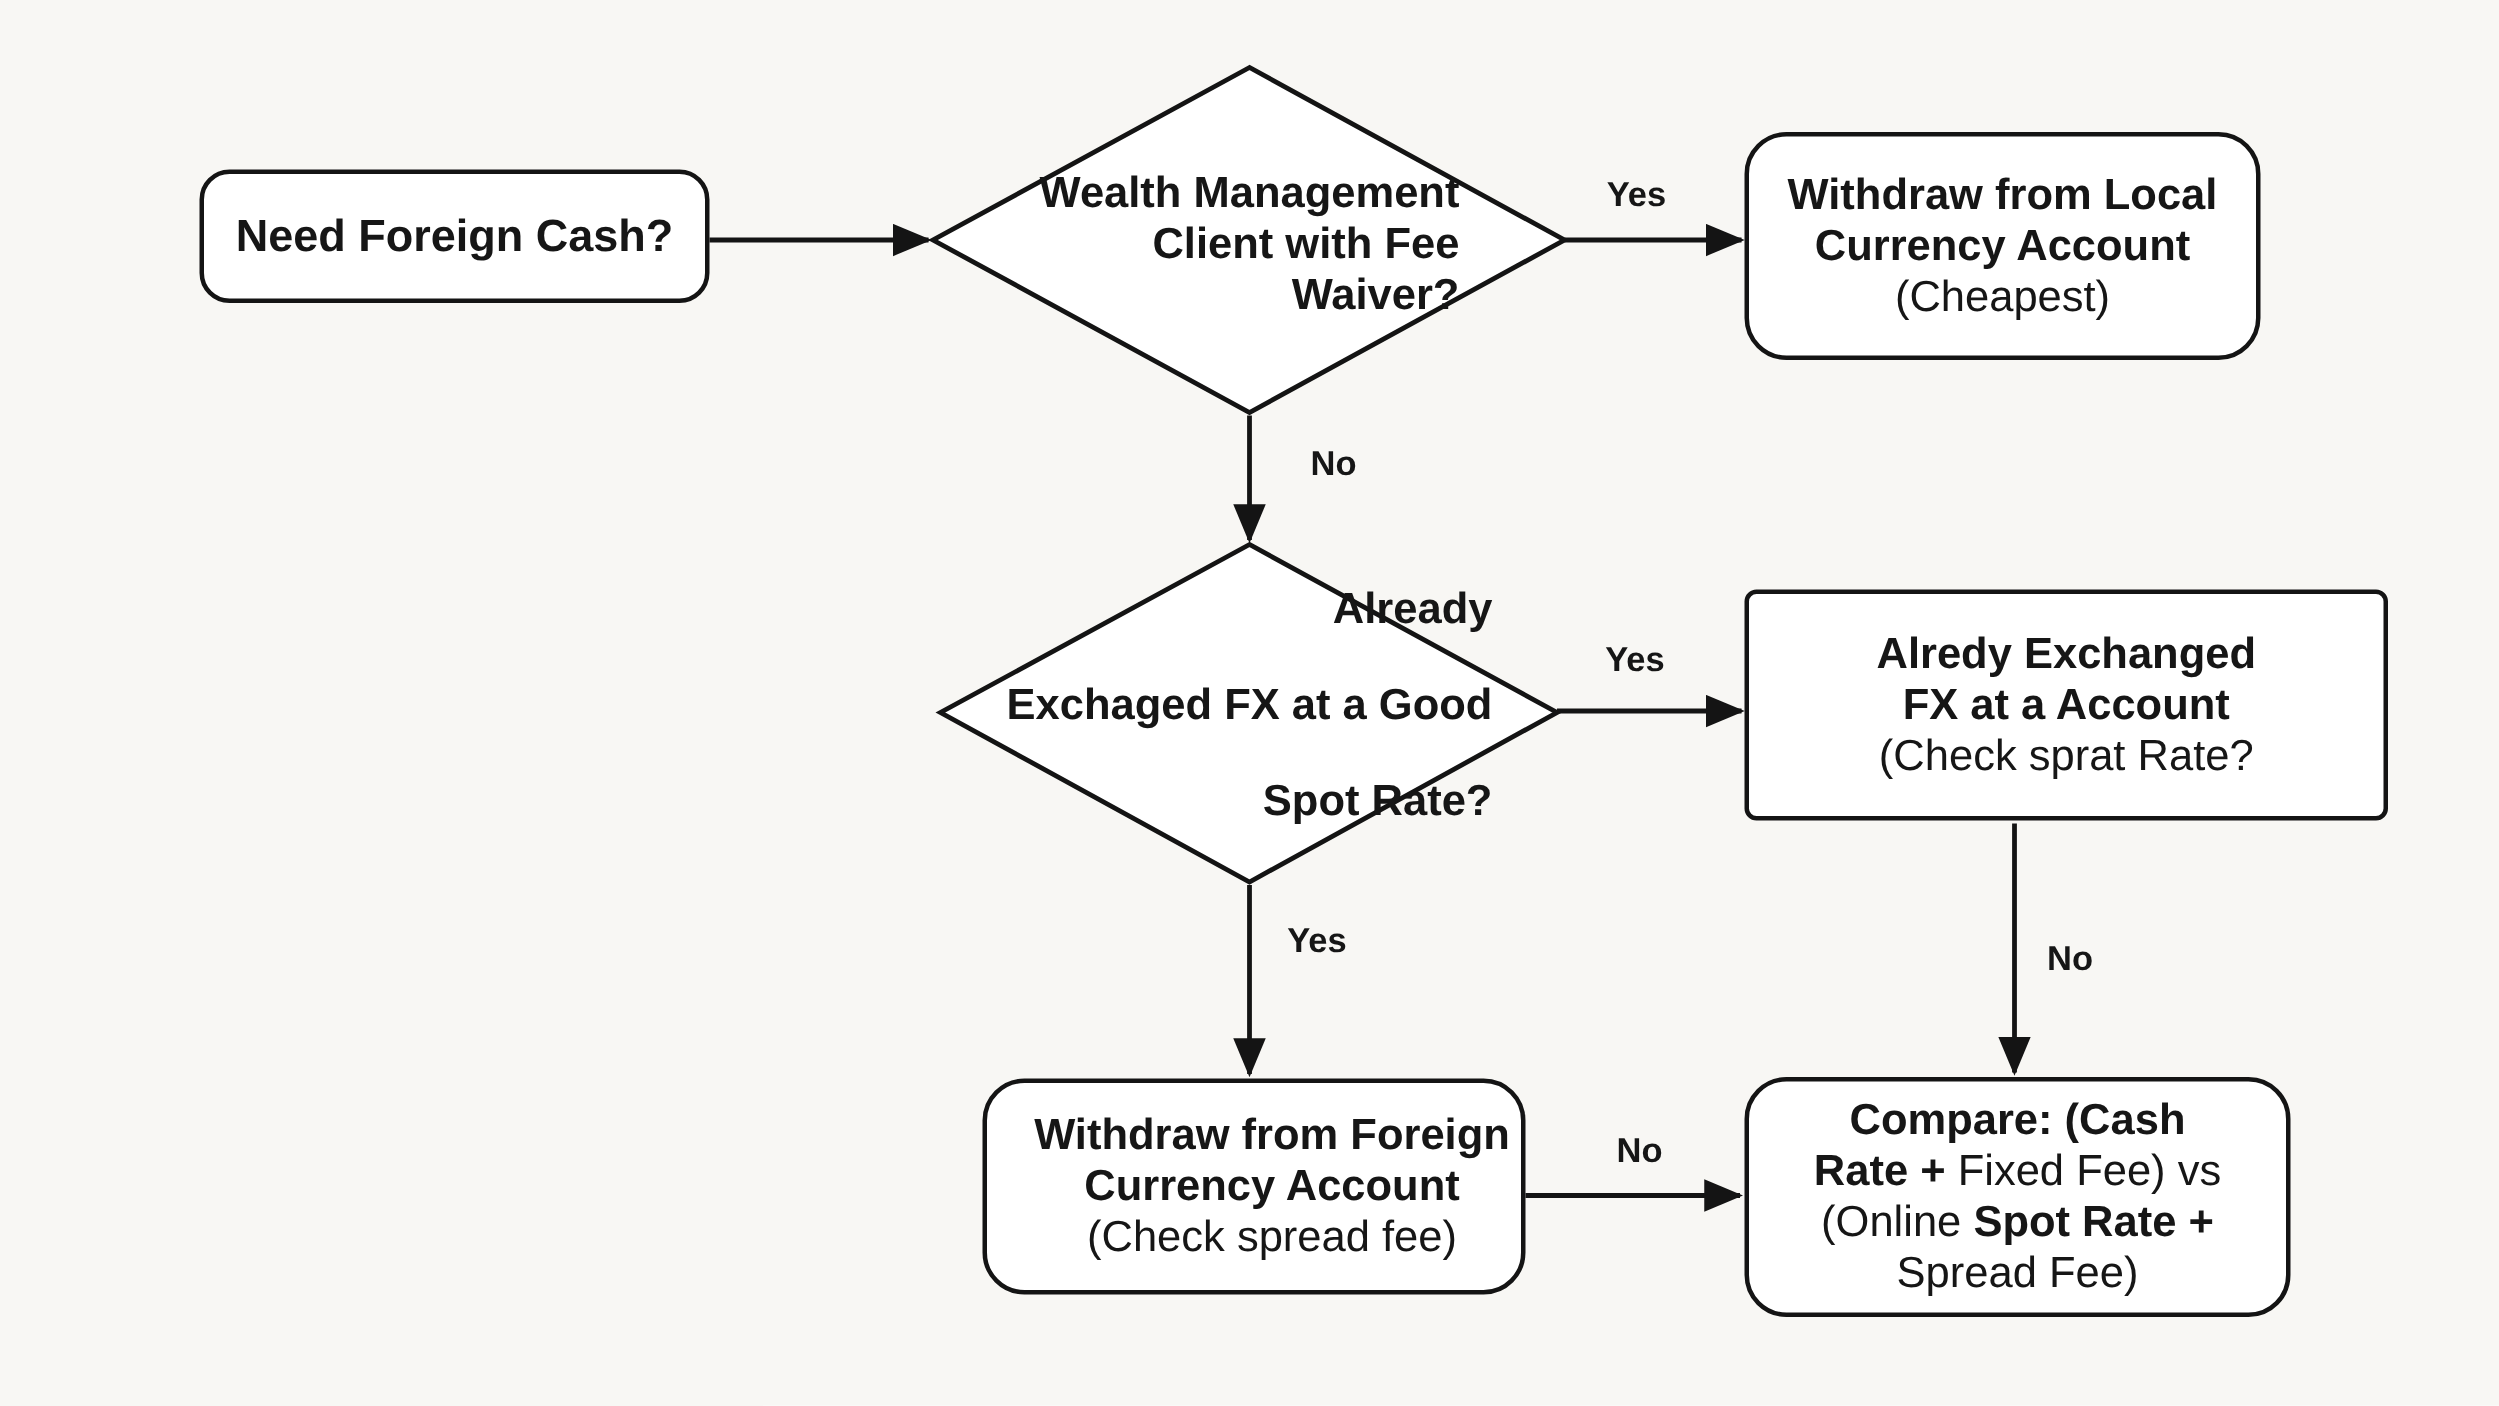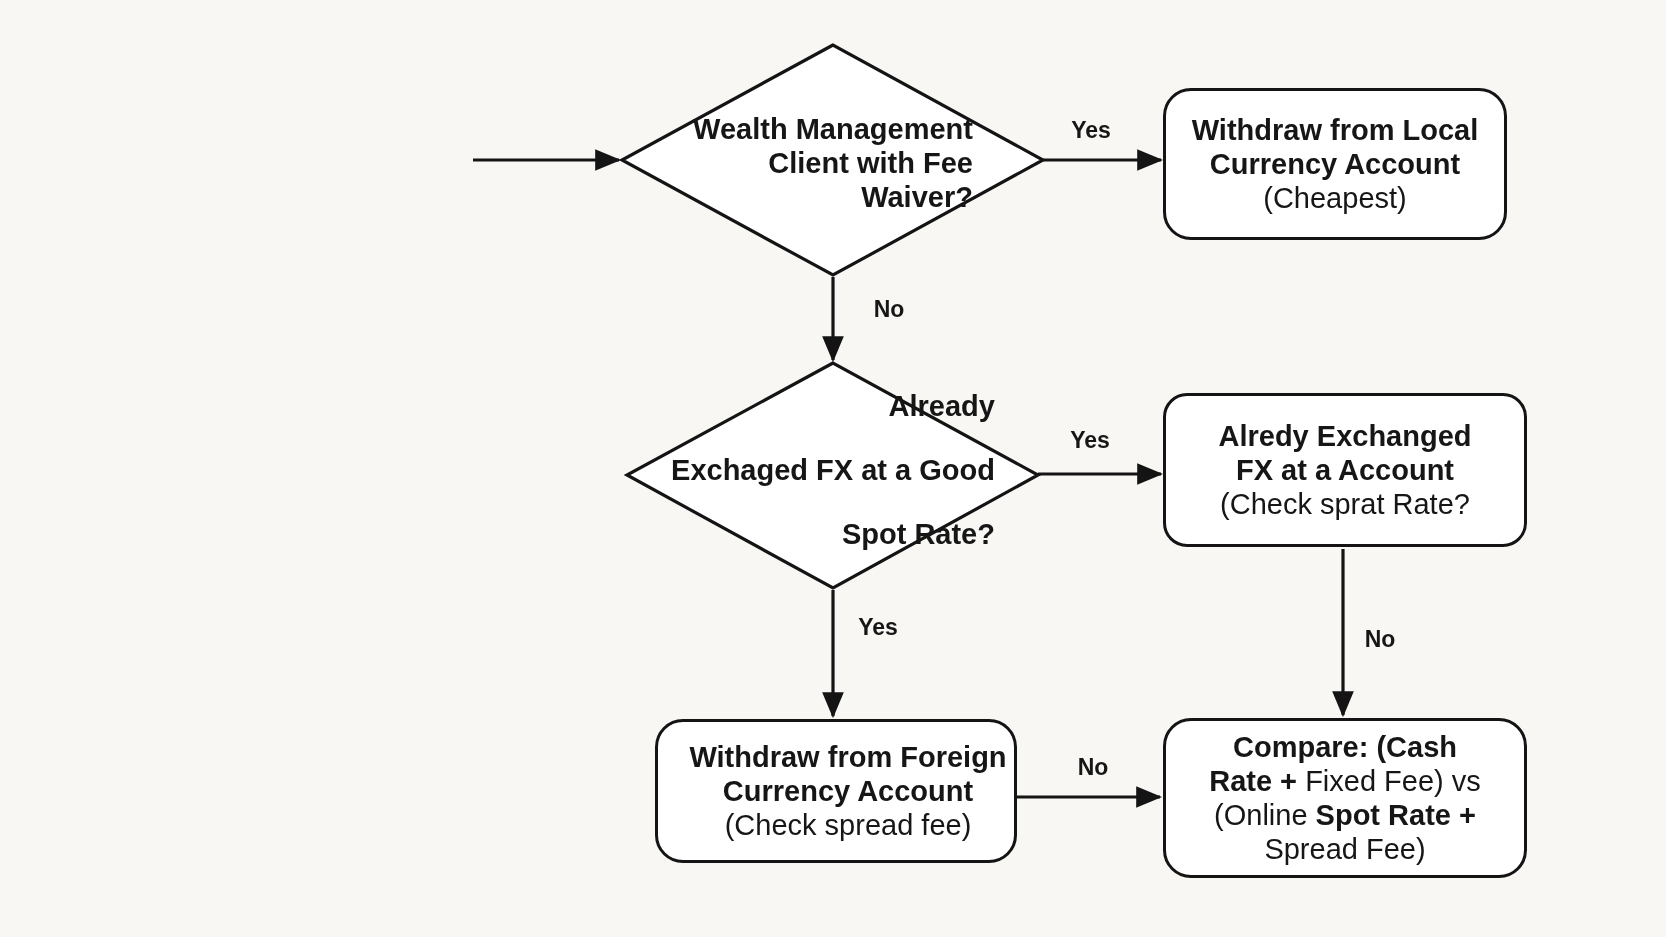--- a/index.html
+++ b/index.html
@@ -37,21 +37,21 @@
   .node-need .tline{font-size:30px;}
   .edge-label{
     position:absolute;
     transform:translate(-50%,-50%);
     font-size:23px;font-weight:700;
     white-space:nowrap;
   }
   
   .node-need    {left:133px; top:113px; width:340px; height:89px;  border-radius:20px;}
   .node-local   {left:1163px;top:88px;  width:344px; height:152px; border-radius:28px;}
-  .node-alredy  {left:1163px;top:393px; width:364px; height:154px; border-radius:24px;}
+  .node-alredy  {left:1163px;top:393px; width:429px; height:154px; border-radius:8px;}
   .node-foreign {left:655px; top:719px; width:362px; height:144px; border-radius:28px;padding-left:24px;}
   .node-compare {left:1163px;top:718px; width:364px; height:160px; border-radius:28px;}
   .dtext-wealth {left:833px; top:163px;}
   .dtext-fx     {left:833px; top:470px;gap:30px;}
   .lbl-yes-wealth   {left:1091px;top:130px;}
   .lbl-no-wealth    {left:889px; top:309px;}
   .lbl-yes-spotrate {left:1090px;top:440px;}
   .lbl-yes-down     {left:878px; top:627px;}
   .lbl-no-alredy    {left:1380px;top:639px;}
   .lbl-no-foreign   {left:1093px;top:767px;}
@@ -73,20 +73,23 @@
 
     <line class="edge" x1="473" y1="160" x2="619" y2="160" marker-end="url(#arrow)"></line>
     <line class="edge" x1="1043" y1="160" x2="1161" y2="160" marker-end="url(#arrow)"></line>
     <line class="edge" x1="833" y1="277" x2="833" y2="360" marker-end="url(#arrow)"></line>
     <line class="edge" x1="1038" y1="474" x2="1161" y2="474" marker-end="url(#arrow)"></line>
     <line class="edge" x1="833" y1="590" x2="833" y2="716" marker-end="url(#arrow)"></line>
     <line class="edge" x1="1343" y1="549" x2="1343" y2="715" marker-end="url(#arrow)"></line>
     <line class="edge" x1="1017" y1="797" x2="1160" y2="797" marker-end="url(#arrow)"></line>
   </svg>
 
+  <div class="node node-need">
+      <div class="tline"><span class="seg-b">Need Foreign Cash?</span></div>
+    </div>
 
   <div class="node node-local">
       <div class="tline"><span class="seg-b">Withdraw from Local</span></div>
       <div class="tline"><span class="seg-b">Currency Account</span></div>
       <div class="tline"><span class="seg-r">(Cheapest)</span></div>
     </div>
 
   <div class="node node-alredy">
       <div class="tline"><span class="seg-b">Alredy Exchanged</span></div>
       <div class="tline"><span class="seg-b">FX at a Account</span></div>

